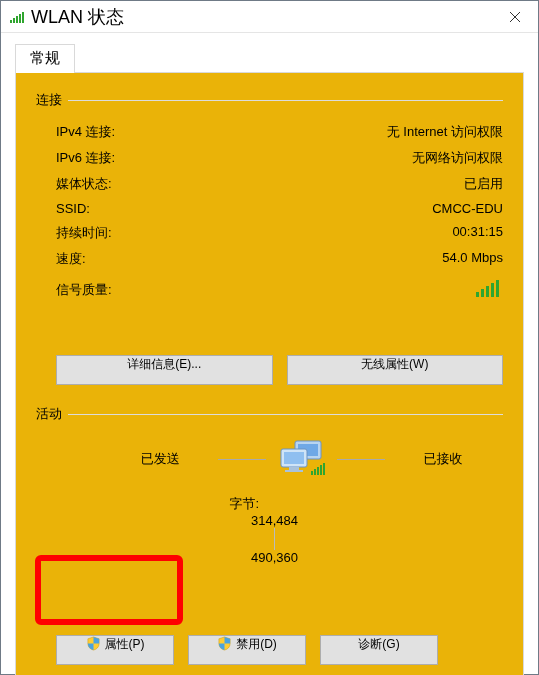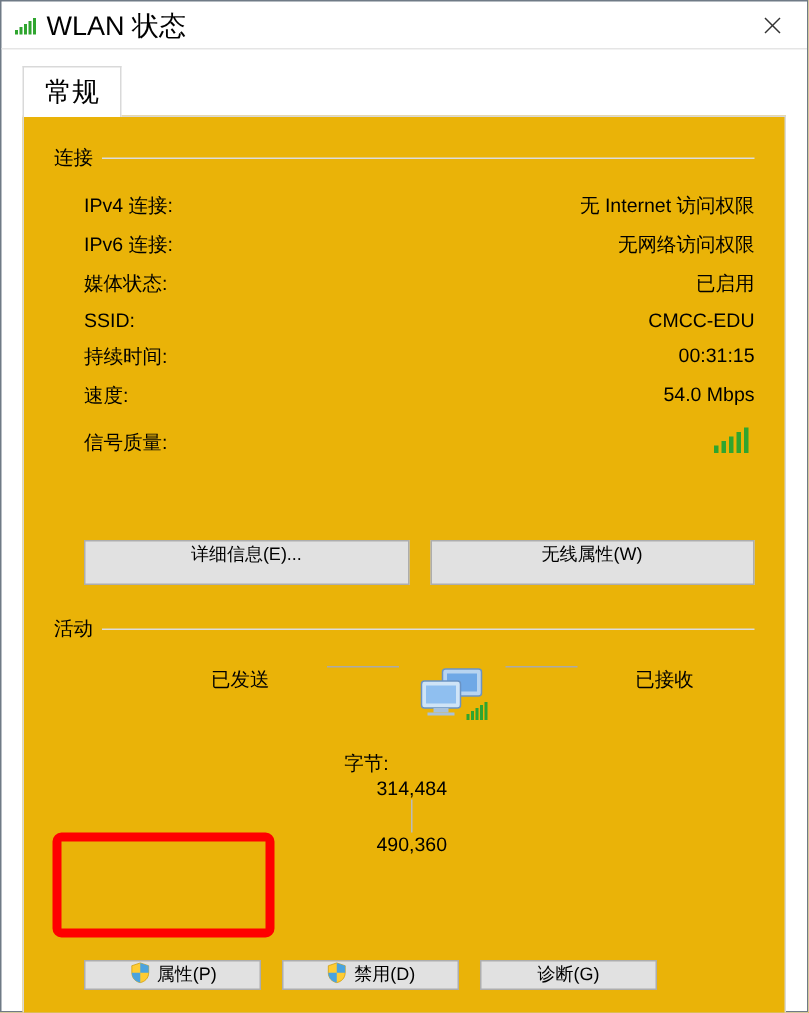--- a/index.html
+++ b/index.html
@@ -53,21 +53,21 @@
   .tabs {
     display: flex;
     position: relative;
     z-index: 2;
   }
   .tab {
     padding: 4px 14px 5px 14px;
     border: 1px solid #d9d9d9;
     border-bottom: none;
     background: #fff;
-    font-size: 18px;
+    font-size: 15px;
     position: relative;
     top: 1px;
   }
   .tab-panel {
     flex: 1;
     border: 1px solid #d9d9d9;
     padding: 16px 20px 16px 20px;
     background: #eab308;
   }
 
@@ -120,21 +120,21 @@
     padding: 8px 0 6px 20px;
   }
   .btn-row .btn { flex: 1; }
 
   .activity {
     margin-top: 14px;
   }
 
   .activity-icons {
     display: flex;
-    align-items: flex-start;
+    align-items: center;
     justify-content: space-between;
     padding: 6px 10px 6px 10px;
     margin-top: 8px;
   }
   .activity-icons .side-label {
     width: 100px;
     text-align: center;
   }
   .activity-icons .dash {
     width: 48px;
@@ -161,21 +161,21 @@
   }
   .bytes-row .recv { flex: 1; text-align: right; }
 
   .action-row {
     display: flex;
     gap: 14px;
     padding: 30px 0 6px 20px;
   }
   .action-row .btn {
     width: 118px;
-    height: 20px;
+    height: 30px;
     gap: 4px;
   }
 
   .shield {
     width: 15px; height: 15px;
     display: inline-block;
   }
 
   .highlight-box {
     position: absolute;

